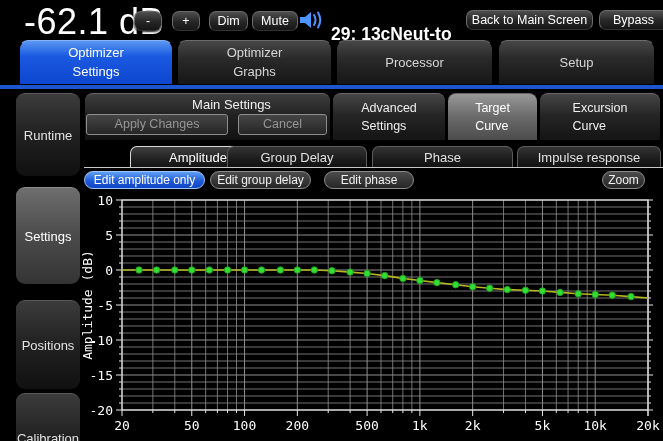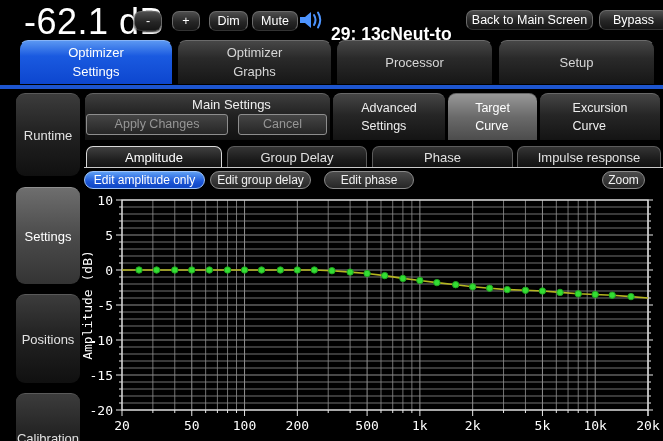--- a/index.html
+++ b/index.html
@@ -48,21 +48,21 @@
   .dis-btn{box-sizing:border-box;top:114px;height:21px;border:1px solid #8d8d8d;border-radius:3px;
            background:linear-gradient(#454545,#262626);color:#969696;font-size:12.5px;
            text-align:center;line-height:19px;}
 
   
   .curve-tab{box-sizing:border-box;top:146px;height:22px;border-radius:7px 7px 0 0;
            background:linear-gradient(#343434,#1b1b1b 60%,#101010);
            border:1px solid #5c5c5c;border-bottom:none;
            color:#e2e2e2;font-size:13px;text-align:center;line-height:21px;}
   .curve-tab.active{border:1px solid #d9d9d9;border-bottom:none;color:#fff;
-           background:linear-gradient(#3f3f3f,#202020 60%,#121212);}
+           background:linear-gradient(#3f3f3f,#202020 60%,#121212);margin-left:44px;}
   .curve-underline{left:84px;top:167px;width:579px;height:1px;background:#c9c9c9;}
 
   
   .pill{box-sizing:border-box;top:171px;height:18px;border-radius:9px;
         background:linear-gradient(#4c4c4c,#262626);border:1px solid #8a8a8a;
         color:#f0f0f0;font-size:12px;text-align:center;line-height:16px;}
   .pill.blue{background:linear-gradient(#5fa0f5,#1c56d6 60%,#0f46c4);border:1px solid #9ec4fb;color:#fff;}
 
   
   #chart-wrap{left:80px;top:190px;width:583px;height:251px;}
@@ -92,21 +92,21 @@
   <div class="abs main-tab active ml" style="left:19px;width:154px;">Optimizer
 Settings</div>
   <div class="abs main-tab ml" style="left:177px;width:155px;">Optimizer
 Graphs</div>
   <div class="abs main-tab" style="left:336px;width:157px;">Processor</div>
   <div class="abs main-tab" style="left:498px;width:157px;">Setup</div>
   <div class="abs blue-line"></div>
 
   <div class="abs side-btn" style="top:93px;height:83px;">Runtime</div>
   <div class="abs side-btn active" style="top:187px;height:97px;">Settings</div>
-  <div class="abs side-btn" style="top:294px;height:89px;">Positions</div>
+  <div class="abs side-btn" style="top:300px;height:89px;">Positions</div>
   <div class="abs side-btn" style="top:393px;height:90px;">Calibration</div>
 
   <div class="abs main-settings-block">
     <div class="ms-title">Main Settings</div>
   </div>
   <div class="abs dis-btn" style="left:238px;width:89px;">Cancel</div>
   <div class="abs dis-btn" style="left:86px;width:142px;">Apply Changes</div>
   <div class="abs sec-tab ml" style="left:333px;width:112px;">Advanced
 Settings</div>
   <div class="abs sec-tab active ml" style="left:448px;width:89px;">Target

